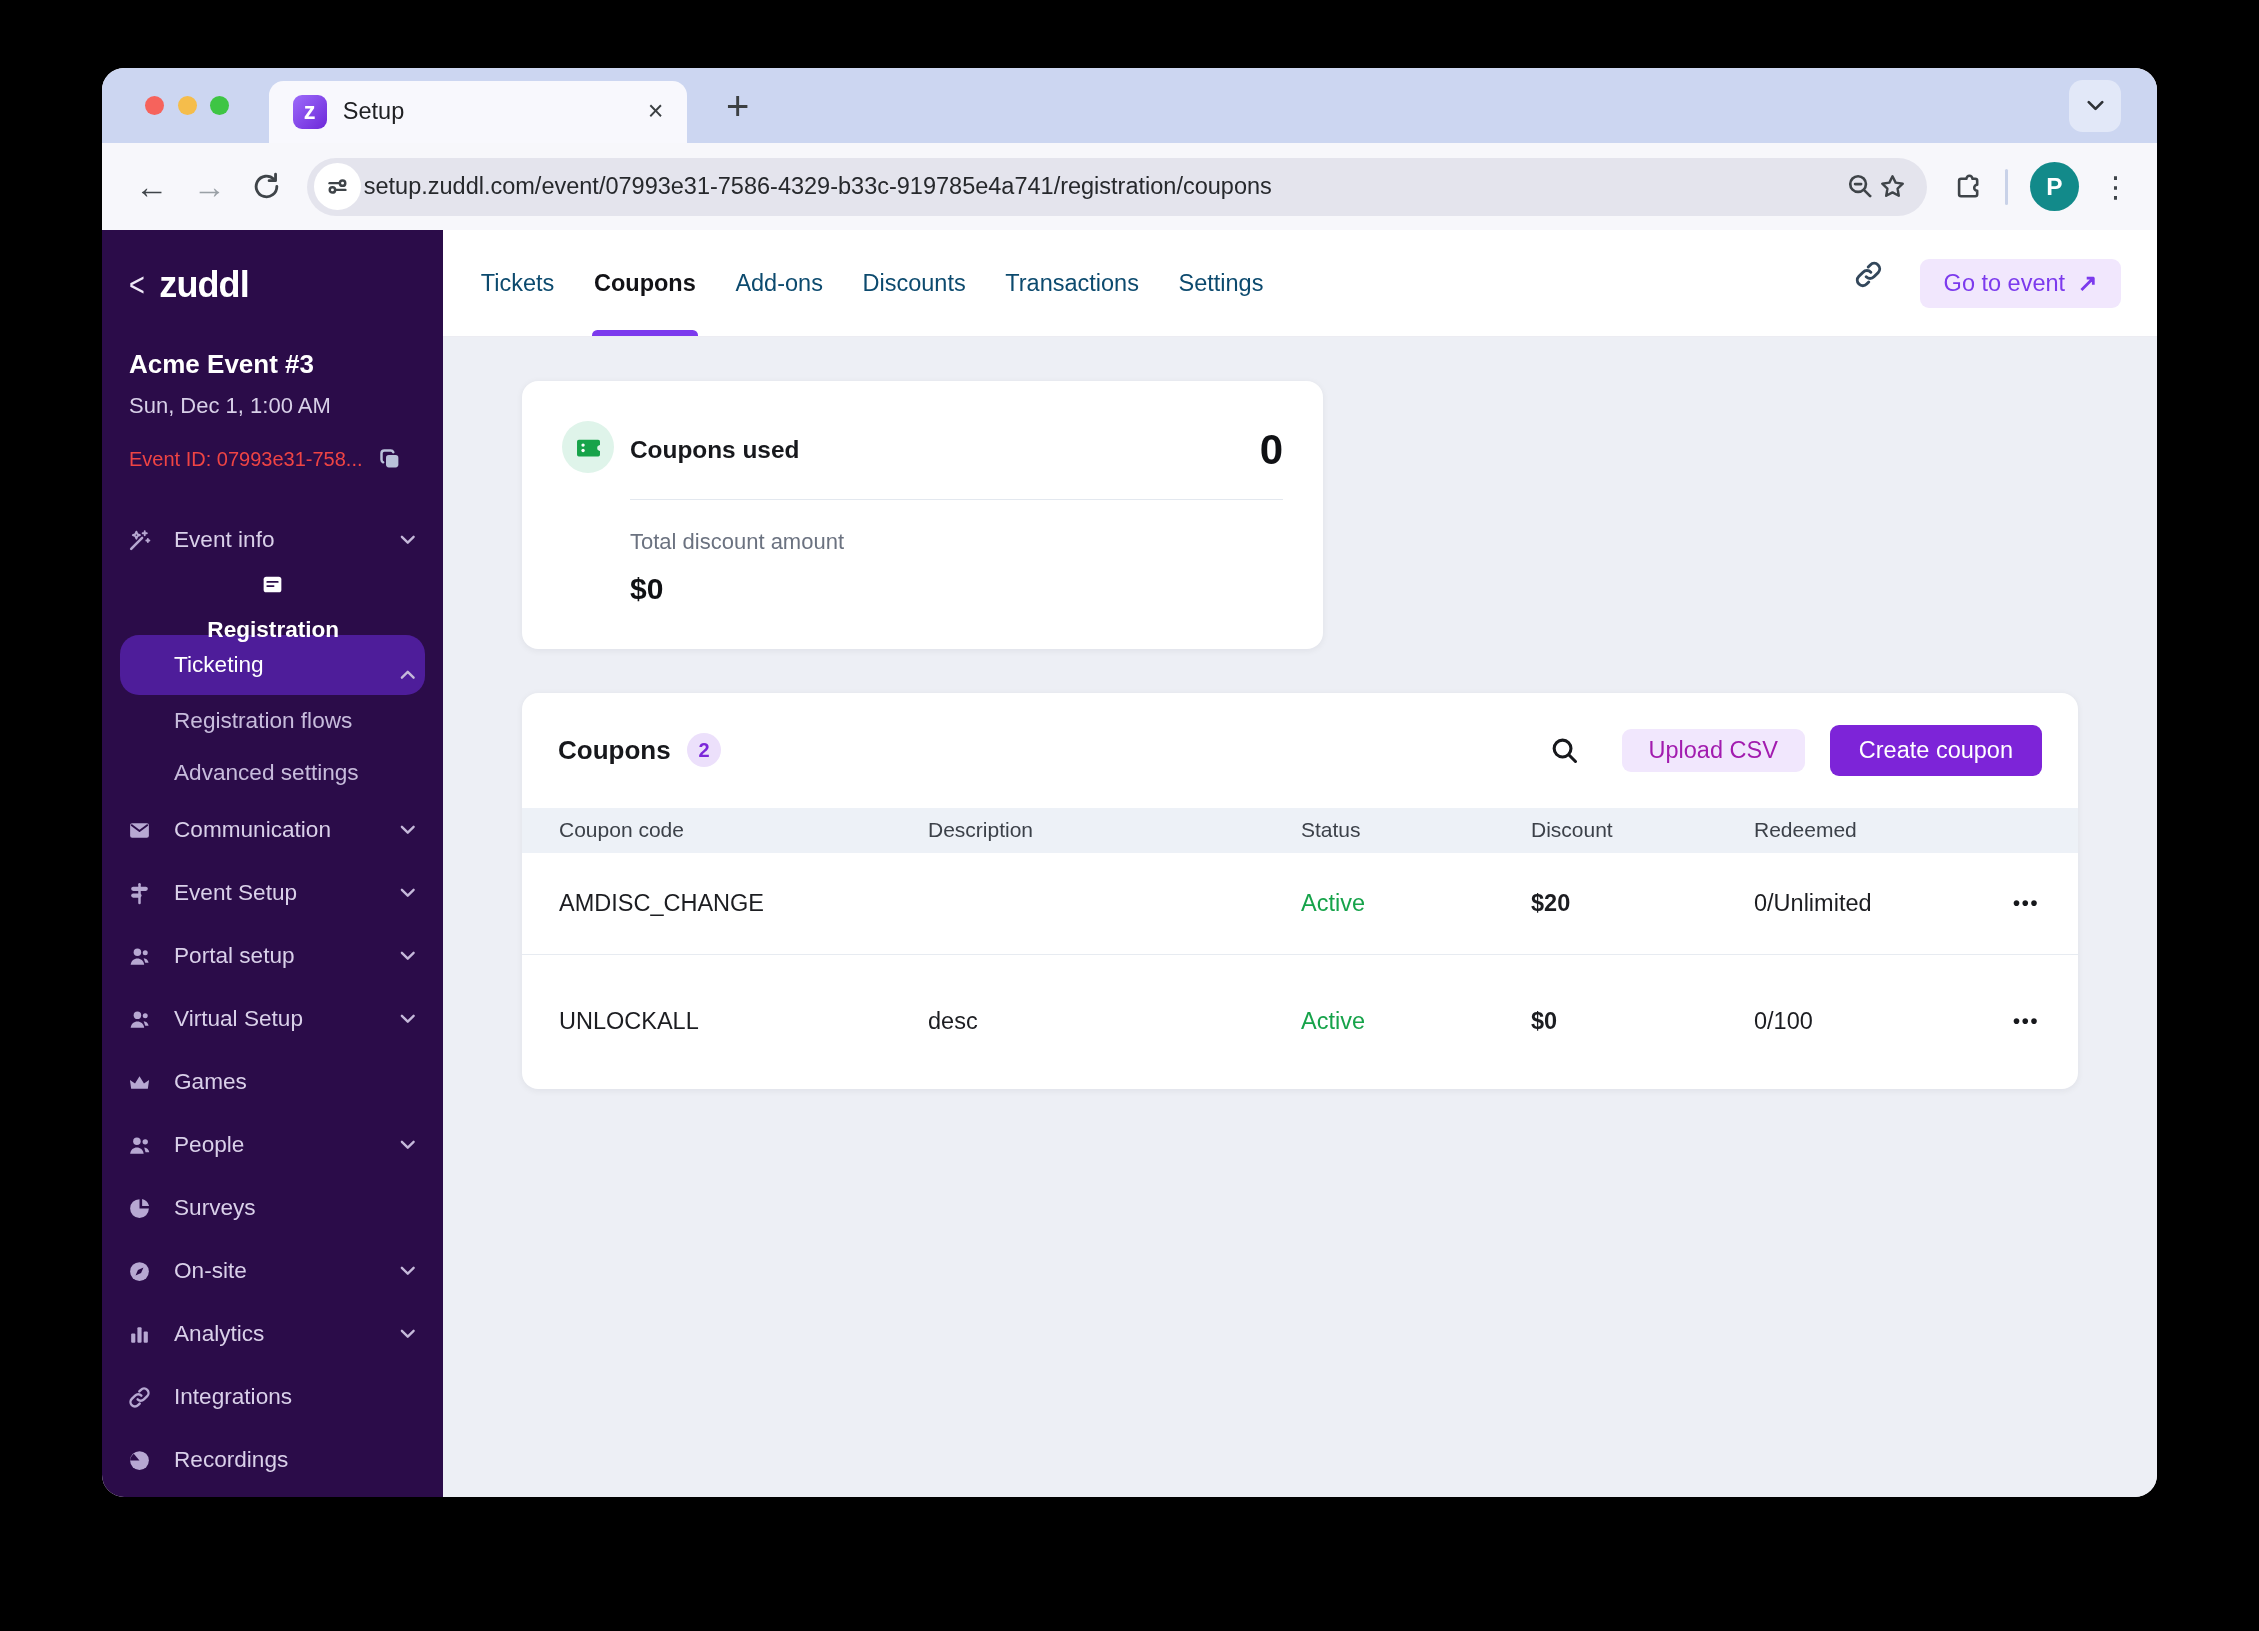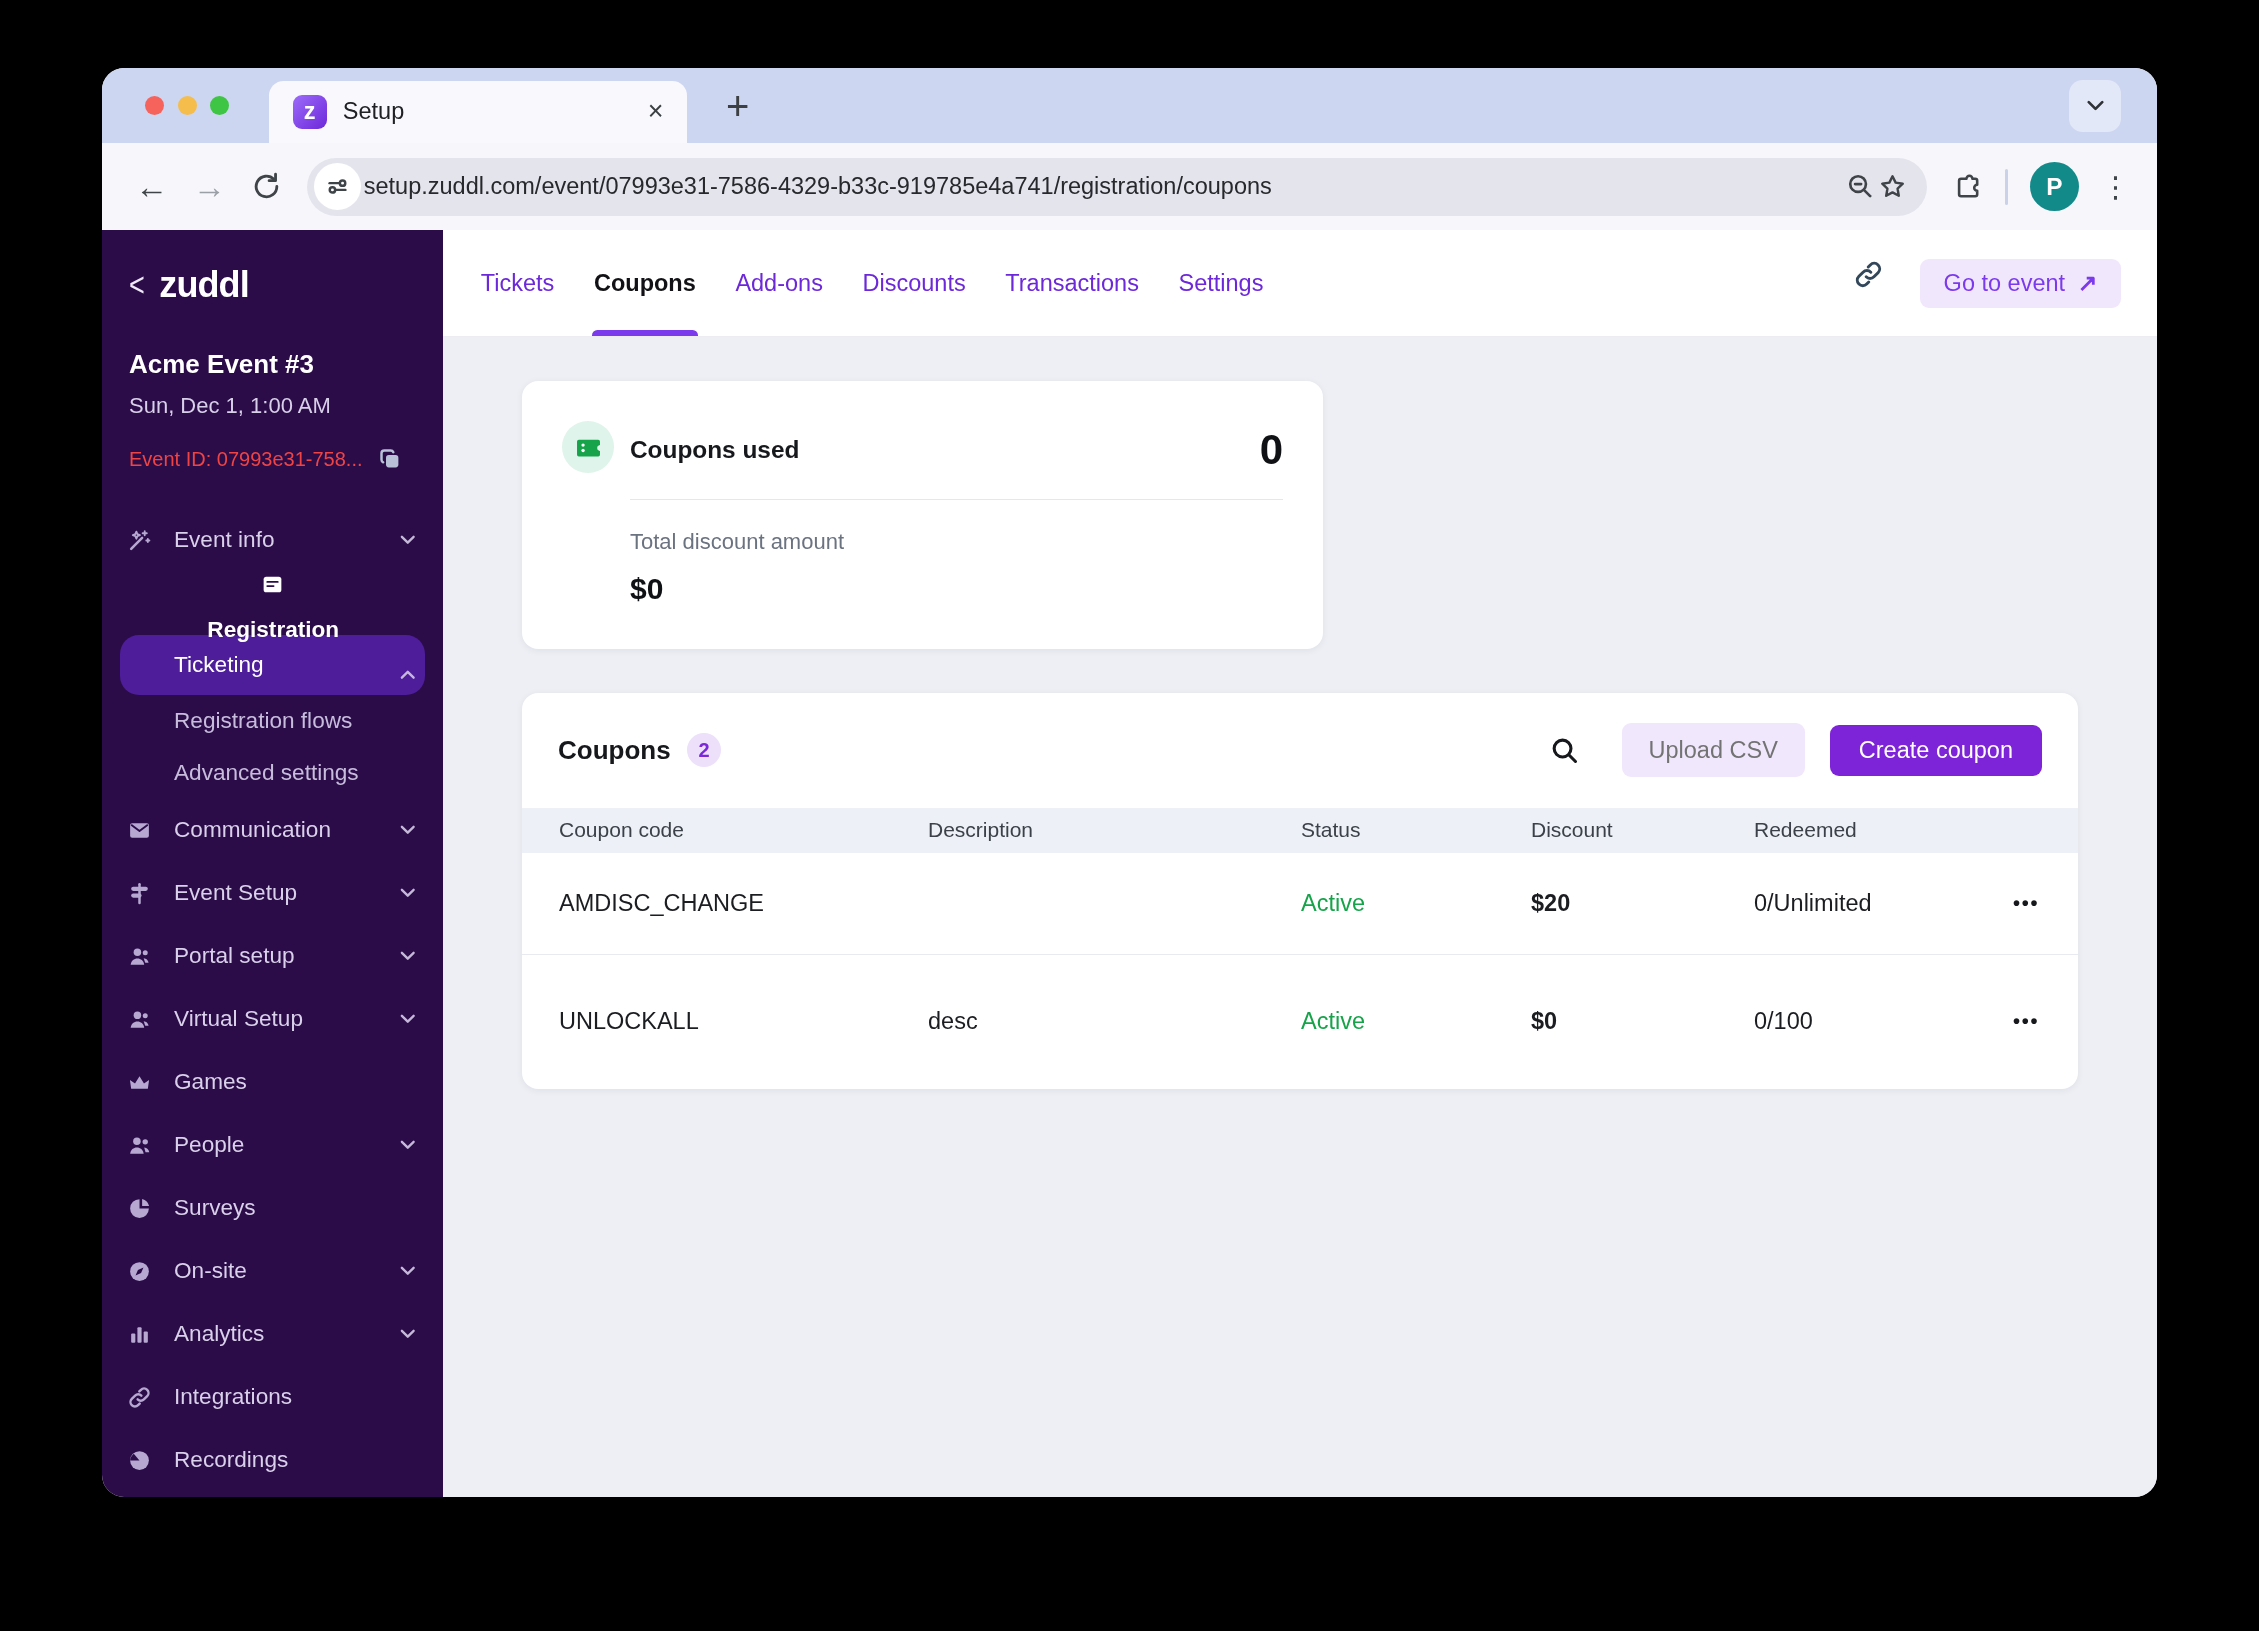--- a/index.html
+++ b/index.html
@@ -70,21 +70,21 @@
   .nav-item.active { color:#fff; font-weight:600;flex-direction:column; }
   .nav-item.active .nicon { color:#fff; }
   .sub-item { height:52px; display:flex; align-items:center; padding-left:72px; font-size:22.6px; color:#c7bcdc; }
   .sub-item.selected { background:#4e1d9a; color:#fff; border-radius:19px; margin:0 18px; padding-left:54px; height:60px; }
 
   
   .main { flex:1; background:#edeff5; display:flex; flex-direction:column; overflow:hidden; }
   .main-header { height:107px; background:#fff; flex:none; display:flex; align-items:center;
                  padding:0 36px; border-bottom:0.9px solid #ececf2; }
   .tabs { display:flex; gap:36px; height:100%; align-items:center; }
-  .mtab { position:relative; height:100%; display:flex; align-items:center; font-size:23.5px; color:#6d28d9; padding:0 1.8px; }
+  .mtab { position:relative; height:100%; display:flex; align-items:center; font-size:23.5px; color:#0c4a6e; padding:0 1.8px; }
   .mtab.active { font-weight:700; color:#121216; }
   .mtab.active::after { content:""; position:absolute; left:0; right:0; bottom:0; height:6.3px;
                         background:#7c3aed; border-radius:5.4px 5.4px 0 0; }
   .mh-right { margin-left:auto; display:flex; gap:36px; }
   .link-ic { color:#33475b; display:flex; } .link-ic svg { width:31px; height:31px; }
   .goto-btn { height:49px; border-radius:9px; background:#f1e7fd; color:#7c3aed; font-size:23.5px;
               display:flex; align-items:center; gap:12.7px; padding:0 23.5px; border:none; }
   .goto-arrow { font-size:23.5px; font-weight:700; }
 
   .content { flex:1; padding:44px 0 0 79px; overflow:hidden; }
@@ -105,21 +105,21 @@
 
   
   .panel { margin-top:44px; width:1556px; background:#fff; border-radius:16.3px;
            box-shadow:0 1.8px 7.2px rgba(16,24,40,.06); overflow:hidden; }
   .panel-head { height:115px; display:flex; align-items:center; padding:0 36px; }
   .panel-title { font-size:26px; font-weight:600; color:#17181c; }
   .count-badge { width:34px; height:34px; border-radius:50%; background:#ece0fb; color:#7c28d9;
                  font-size:20px; font-weight:600; display:flex; align-items:center; justify-content:center; margin-left:16.3px; }
   .ph-right { margin-left:auto; display:flex; align-items:center; gap:25px; }
   .search-ic { color:#17181c; display:flex; margin-right:16.3px; } .search-ic svg { width:31px; height:31px; }
-  .btn-light { height:54px; border-radius:9px; background:#f1e7fd; color:#737373; font-size:23.5px;
+  .btn-light { height:43px; border-radius:9px; background:#f1e7fd; color:#a21caf; font-size:23.5px;
                padding:0 27px; border:none; display:flex; align-items:center; }
   .btn-solid { height:51px; border-radius:9px; background:#7d24d8; color:#fff; font-size:23.5px;
                padding:0 29px; border:none; display:flex; align-items:center; }
 
   .tgrid { display:grid; grid-template-columns:369px 373px 230px 223px 259px 1fr; align-items:center; padding:0 0 0 37px; }
   .thead { height:45px; background:#edf1f7; font-size:21px; color:#3c4149; }
   .trow  { font-size:23.5px; color:#1c1d21; }
   .trow.r1 { height:102px; border-bottom:1.8px solid #e7ebf1; }
   .trow.r2 { height:134px; }
   .cell-code { font-weight:500; }

